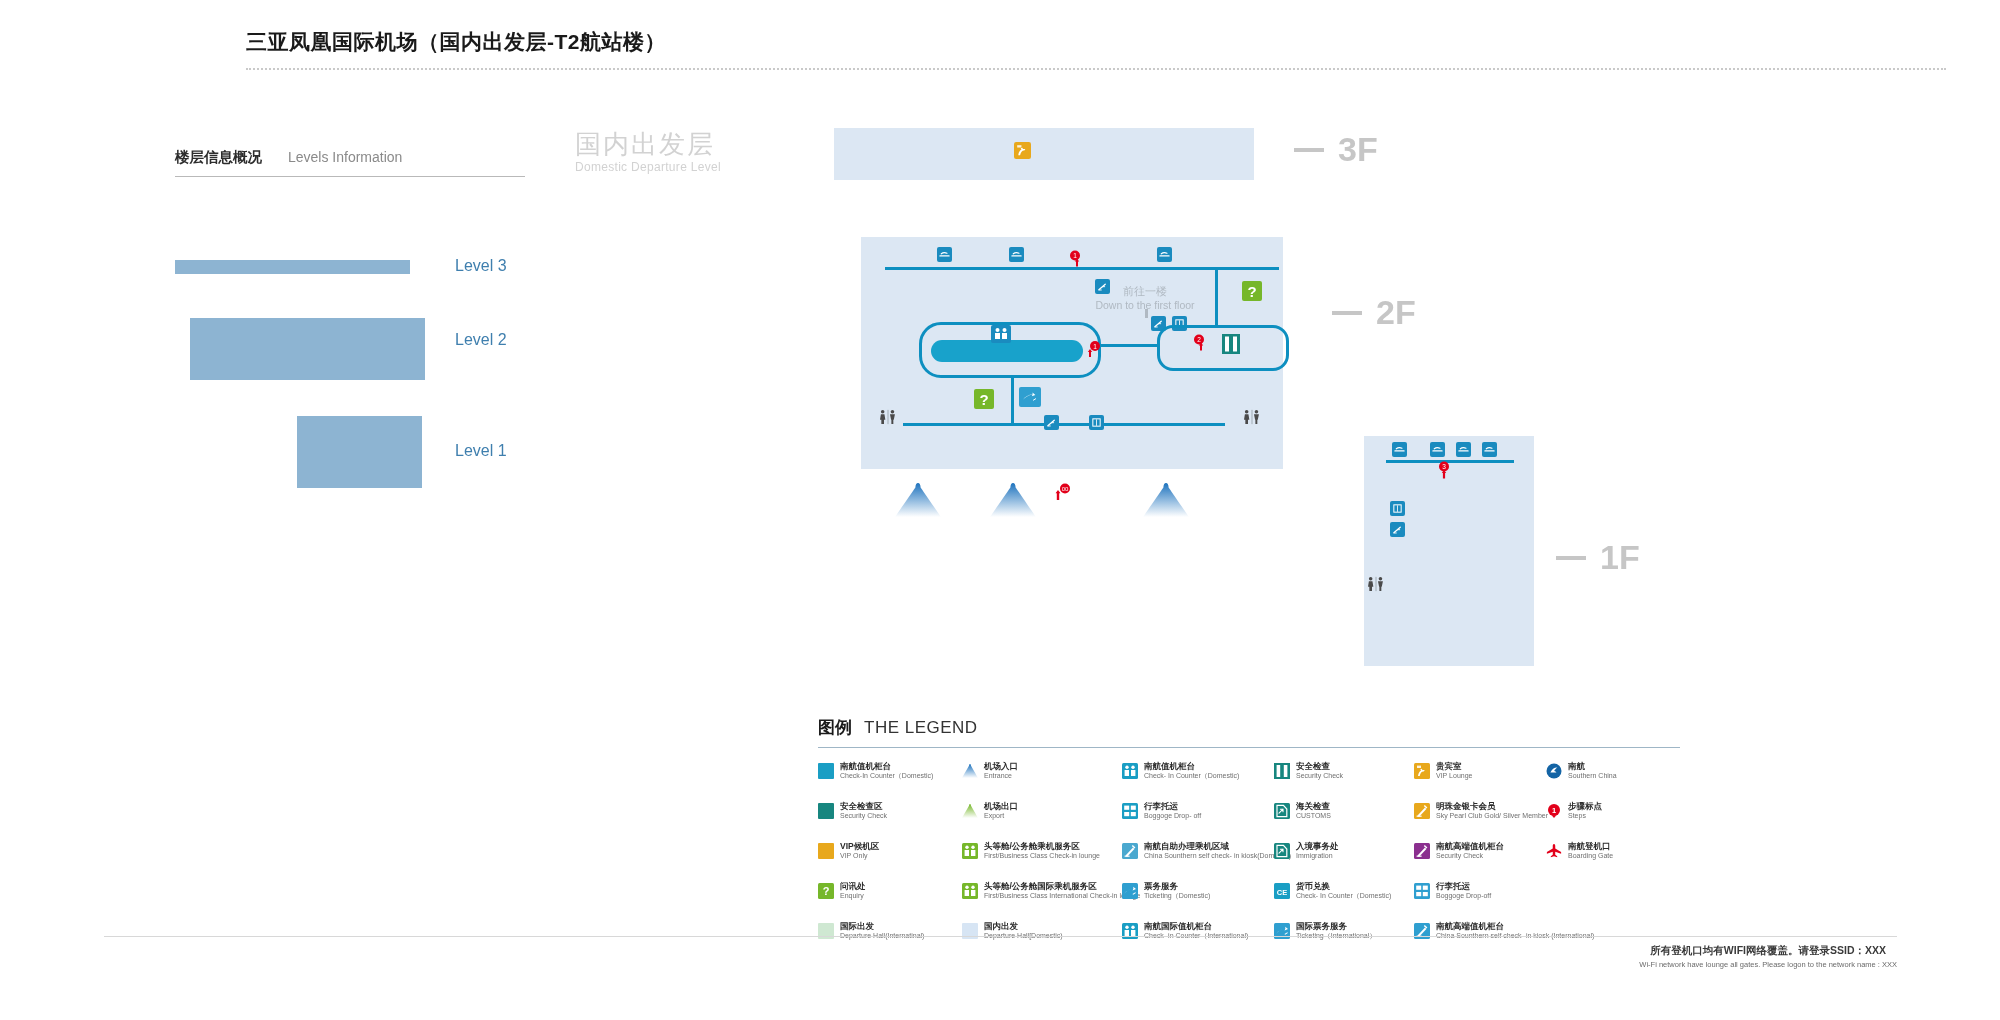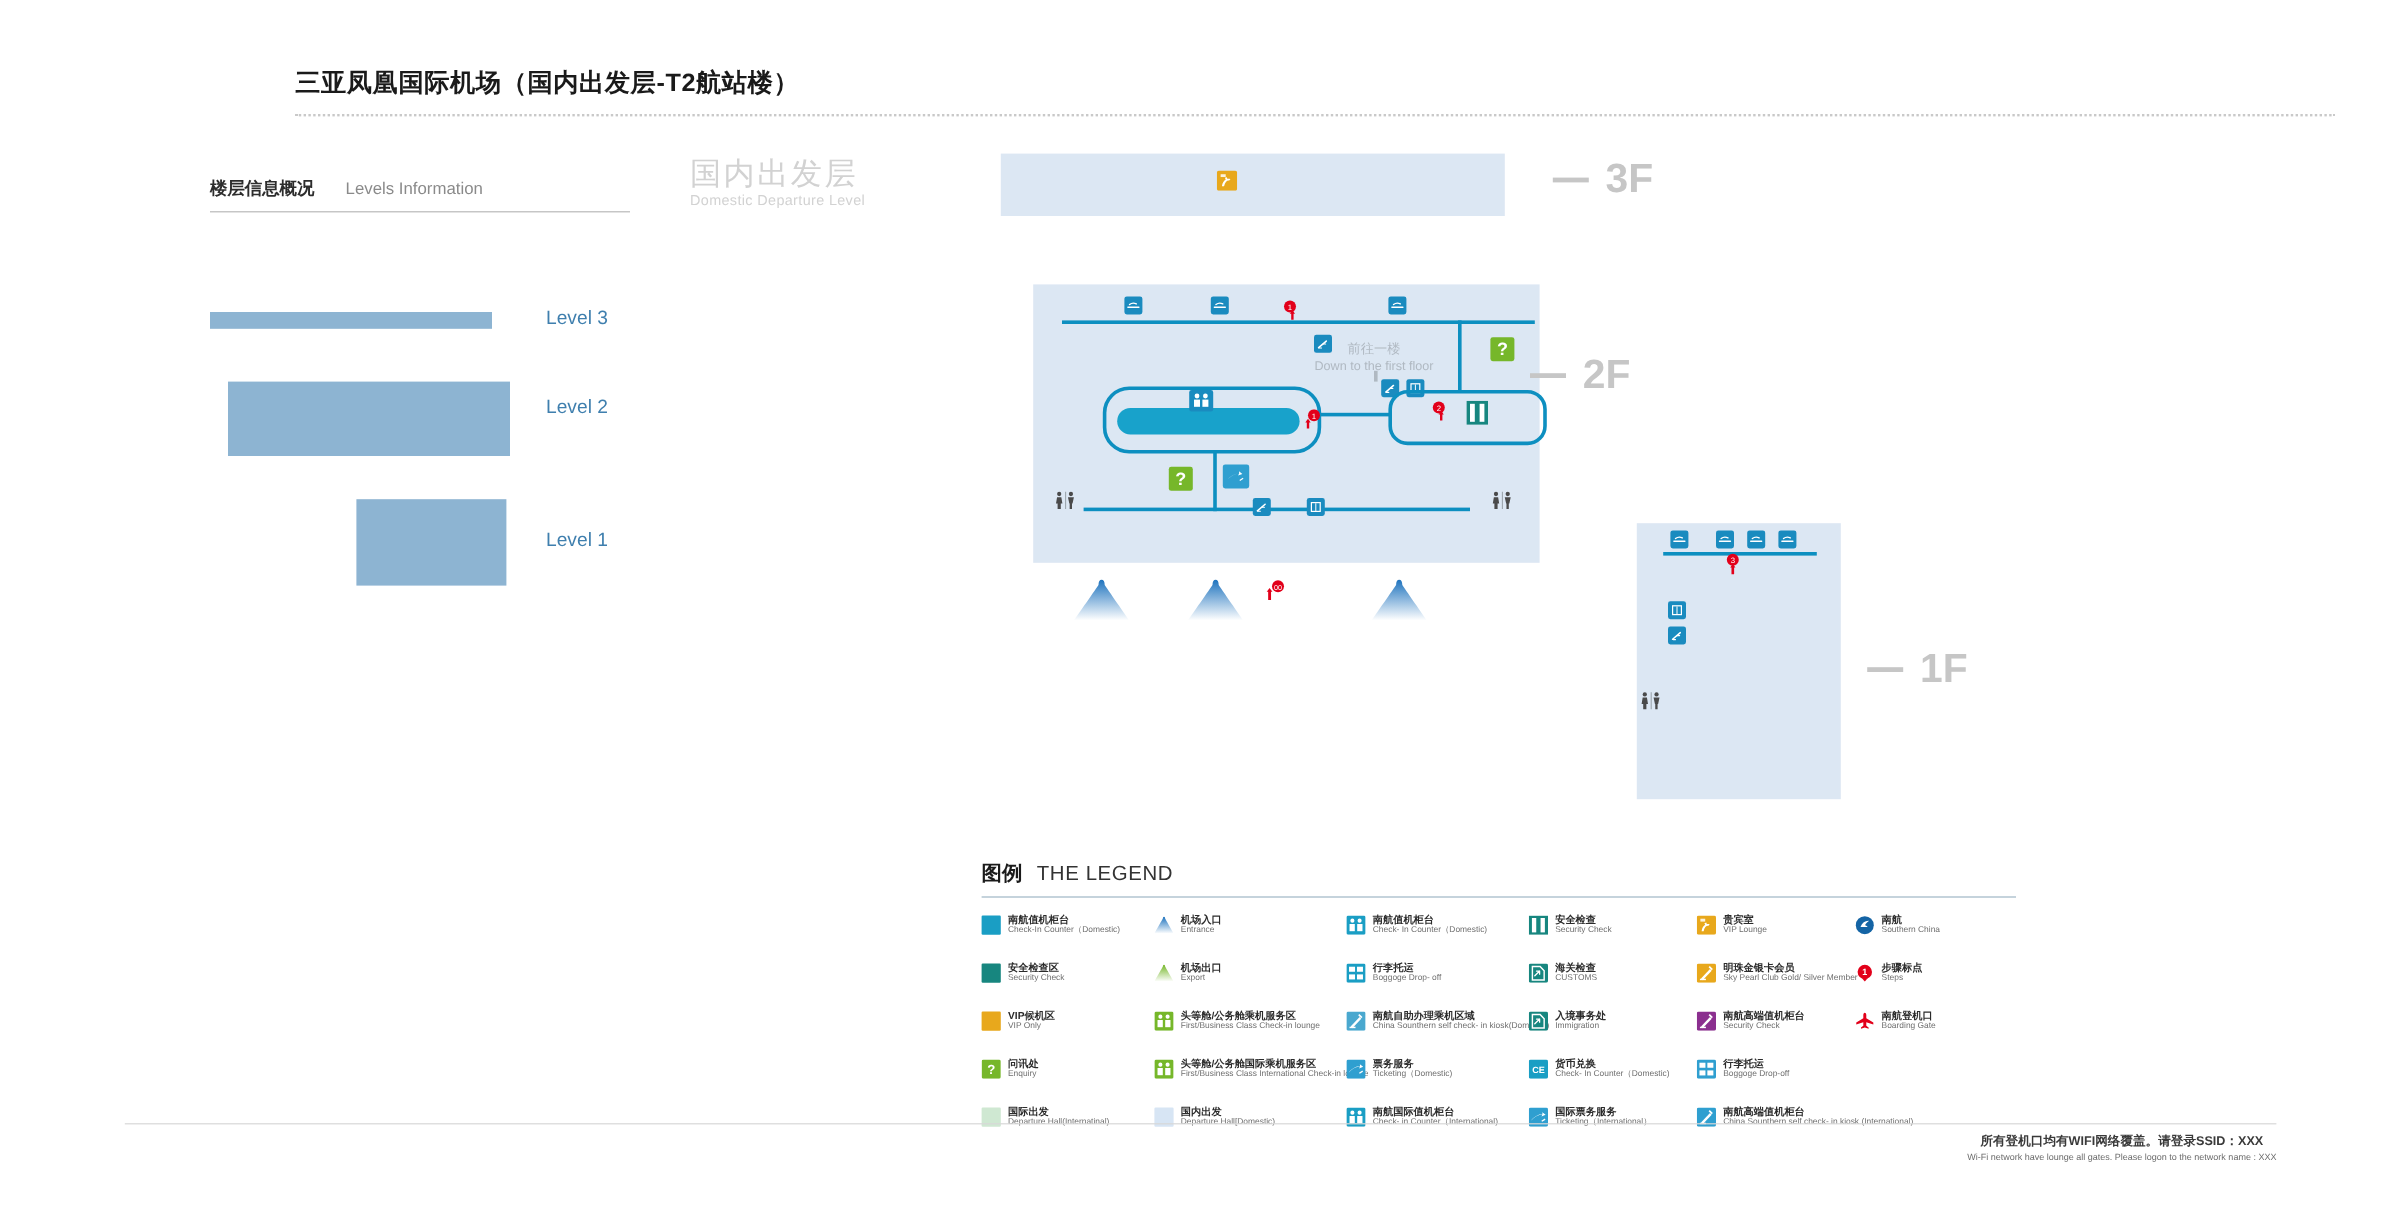--- a/index.html
+++ b/index.html
@@ -1,21 +1,21 @@
 <!DOCTYPE html>
 <html><head>
 <meta charset="utf-8">
 <style>
   html,body{margin:0;padding:0;background:#ffffff;}
   body{width:2000px;height:1020px;position:relative;overflow:hidden;
        font-family:"Liberation Sans","DejaVu Sans",sans-serif;color:#222;}
 
   
   #header{position:absolute;left:246px;top:28px;width:1700px;}
-  #title{font-size:21px;font-weight:700;color:#1a1a1a;letter-spacing:.5px;white-space:nowrap;margin-top:27px;}
+  #title{font-size:21px;font-weight:700;color:#1a1a1a;letter-spacing:.5px;white-space:nowrap;}
   #title-rule{margin-top:12px;border-top:2px dotted #c9c9c9;width:1700px;}
 
   
   #levels-info{position:absolute;left:175px;top:148px;width:350px;}
   #levels-info-row{display:flex;align-items:baseline;gap:26px;padding-bottom:9px;}
   #levels-cn{font-size:14.5px;font-weight:700;color:#2d2d2d;white-space:nowrap;}
   #levels-en{font-size:14px;color:#8a8a8a;white-space:nowrap;}
   #levels-rule{border-bottom:1.5px solid #b9b9b9;width:350px;}
 
   #dept-label{position:absolute;left:575px;top:130px;}
@@ -35,21 +35,21 @@
   
   .plate{position:absolute;background:#dce7f3;}
   #plate3{left:834px;top:128px;width:420px;height:52px;}
   #plate2{left:831px;top:237px;width:422px;height:232px;margin-left:30px;}
   #plate1{left:1364px;top:436px;width:170px;height:230px;}
 
   .floor-tag{position:absolute;display:flex;align-items:center;gap:14px;
              font-size:34px;font-weight:700;color:#c6c6c6;}
   .floor-tag .dash{display:block;width:30px;height:4px;background:#c6c6c6;}
   #tag3{left:1294px;top:130px;}
-  #tag2{left:1275px;top:293px;}
+  #tag2{left:1332px;top:293px;}
   #tag1{left:1556px;top:538px;}
 
   
   .mline{position:absolute;background:#0d8fc0;}
   .h{height:3px;}  .v{width:3px;}
 
   .icon{position:absolute;display:flex;align-items:center;justify-content:center;
         box-sizing:border-box;line-height:1;}
 
   

